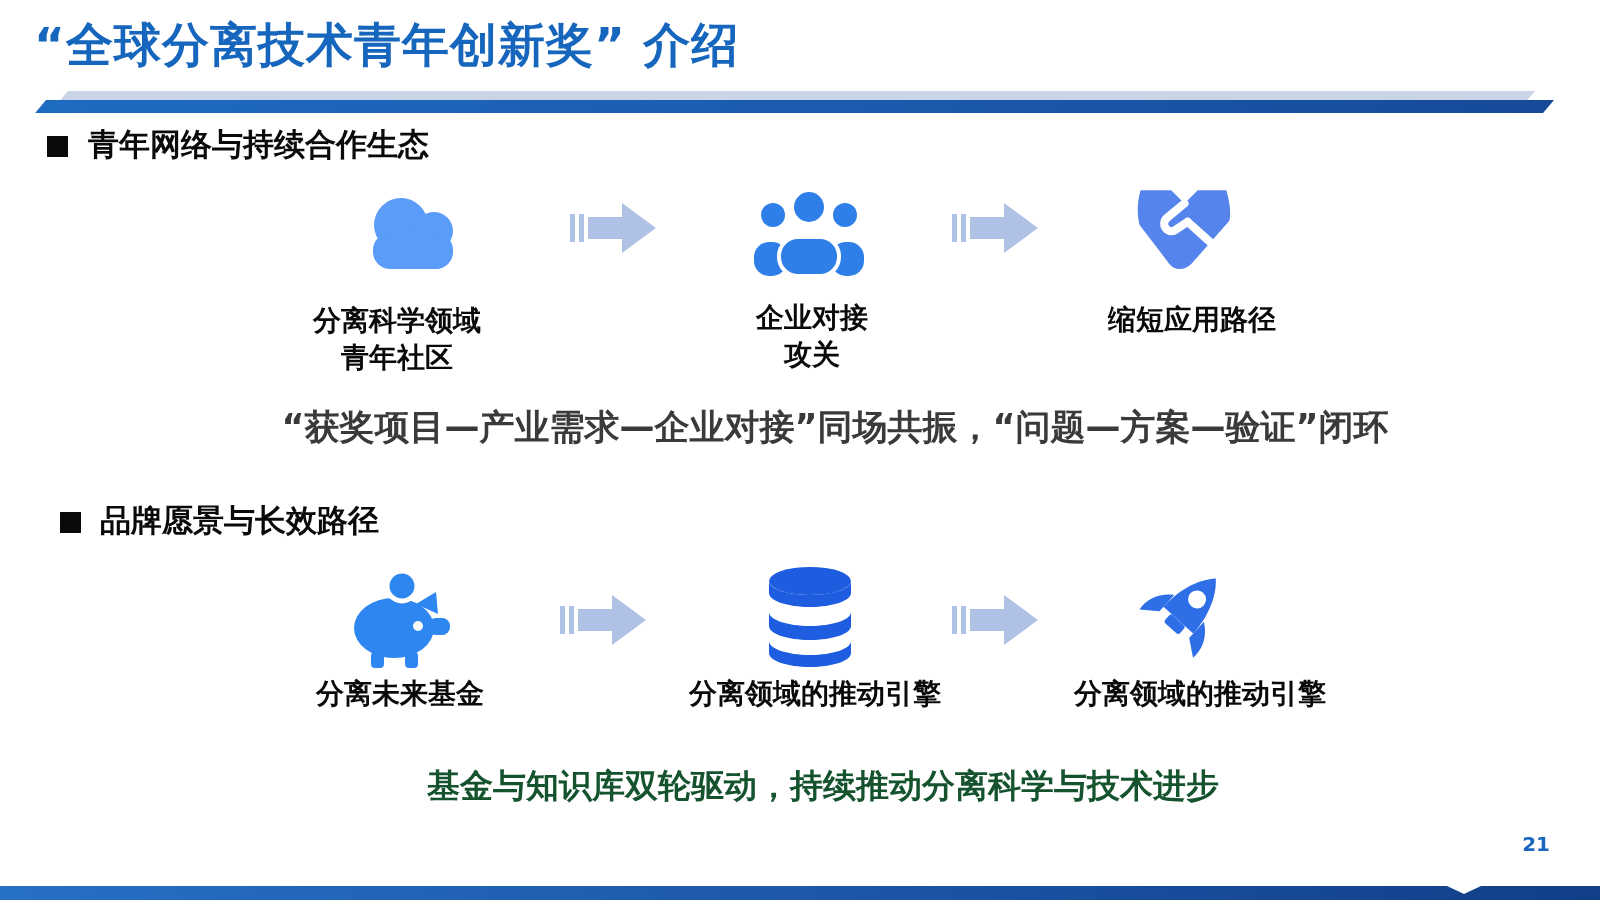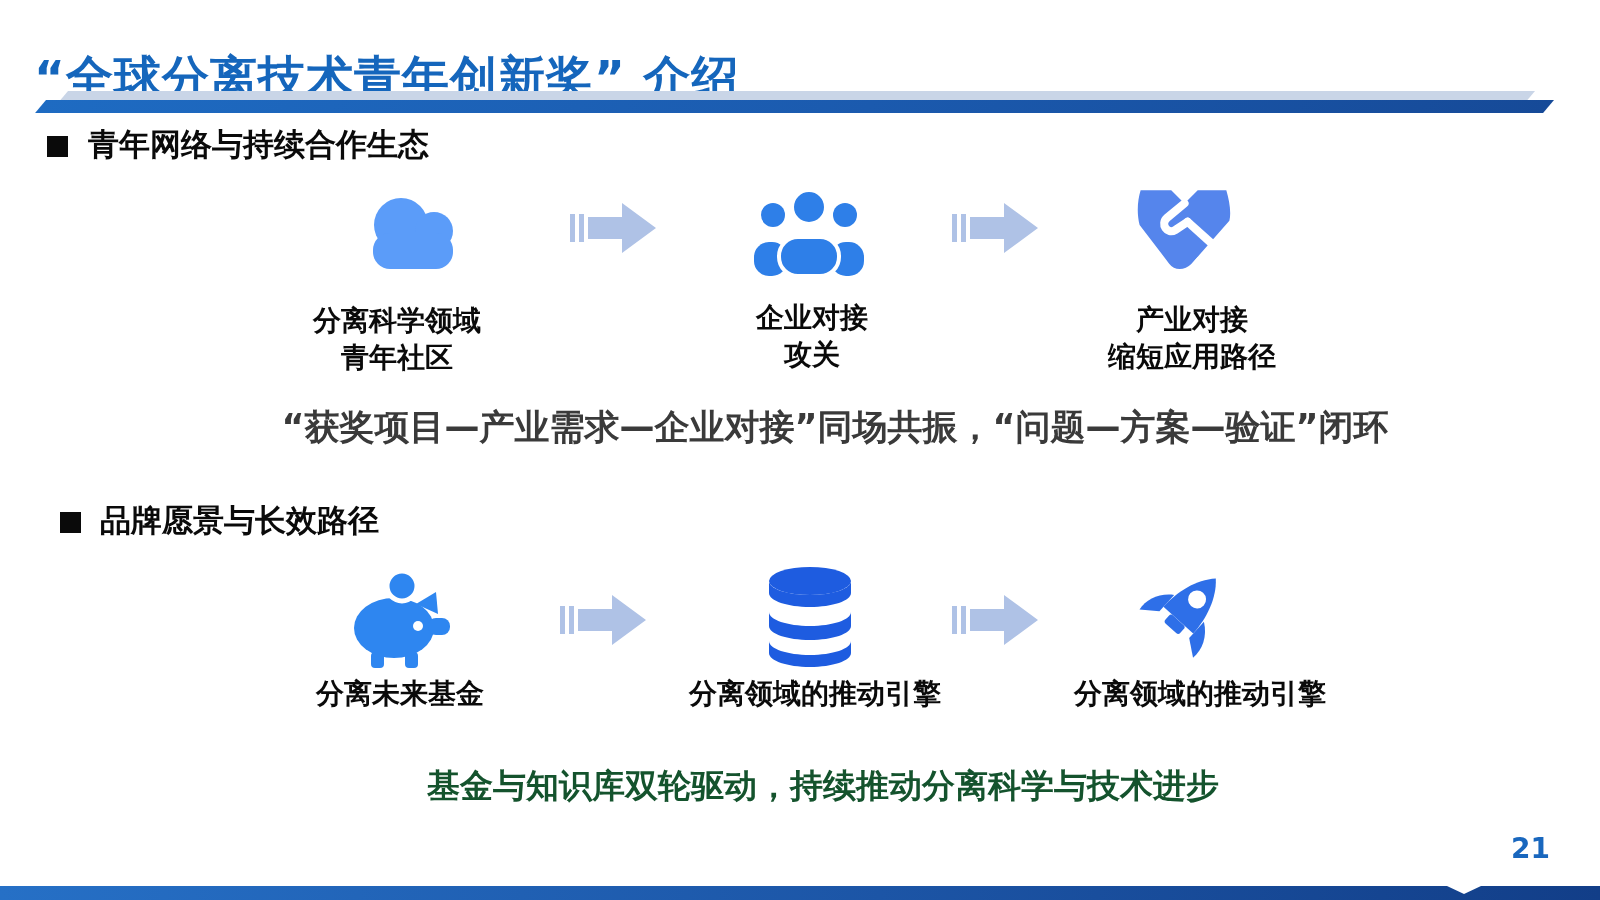--- a/index.html
+++ b/index.html
@@ -5,21 +5,21 @@
   html,body{margin:0;padding:0;}
   body{
     width:1600px;height:900px;position:relative;overflow:hidden;
     background:#ffffff;
     font-family:"DejaVu Sans","Liberation Sans",sans-serif;
   }
   .abs{position:absolute;}
   
   .slide-title{
     left:34px;top:14px;font-size:47px;font-weight:800;color:#1566BC;
-    letter-spacing:1px;white-space:nowrap;margin-top:33px;
+    letter-spacing:1px;white-space:nowrap;
   }
   .underline-light{
     left:68px;top:91px;width:1467px;height:9px;background:#C9D5E7;
     transform:skewX(-40deg);transform-origin:left top;
   }
   .underline-blue{
     left:46px;top:100px;width:1508px;height:13px;
     background:linear-gradient(90deg,#1E6BC2 0%,#1B5AAE 55%,#164A98 100%);
     transform:skewX(-40deg);transform-origin:left top;
   }
@@ -32,21 +32,21 @@
   .step-label{
     transform:translateX(-50%);text-align:center;
     font-size:28px;font-weight:800;line-height:1.32;color:#0a0a0a;white-space:nowrap;
   }
   .summary{
     left:0;width:1600px;text-align:center;font-weight:800;white-space:nowrap;
   }
   .summary-1{top:404px;font-size:35px;color:#3a3a3a;margin-left:35px;}
   .summary-2{top:764px;font-size:33px;color:#14532d;padding-left:23px;}
   .page-number{
-    right:50px;top:832px;font-size:28px;font-weight:800;color:#1967BE;
+    right:50px;top:832px;font-size:20px;font-weight:800;color:#1967BE;
   }
   .footer-bar{
     left:0;bottom:0;width:1600px;height:14px;
     background:linear-gradient(90deg,#2670C6 0%,#1C55A6 55%,#123E88 100%);
   }
   .footer-notch{
     left:1447px;bottom:6px;width:0;height:0;
     border-left:17px solid transparent;border-right:17px solid transparent;
     border-top:8px solid #ffffff;
   }
@@ -110,21 +110,20 @@
 
 <div class="abs step-label" style="left:397px;top:303px;">
   <div>分离科学领域</div>
   <div>青年社区</div>
 </div>
 <div class="abs step-label" style="left:812px;top:300px;">
   <div>企业对接</div>
   <div>攻关</div>
 </div>
 <div class="abs step-label" style="left:1192px;top:302px;">
-  <div>产业对接</div>
   <div>缩短应用路径</div>
 </div>
 
 <div class="abs summary summary-1">“获奖项目—产业需求—企业对接”同场共振，“问题—方案—验证”闭环</div>
 
 <div class="abs bullet" style="left:60px;top:512px;"></div>
 <div class="abs section-heading" style="left:100px;top:500px;">品牌愿景与长效路径</div>
 
 <div class="abs" style="left:344px;top:566px;">
   <svg width="112" height="104" viewBox="0 0 112 104">

